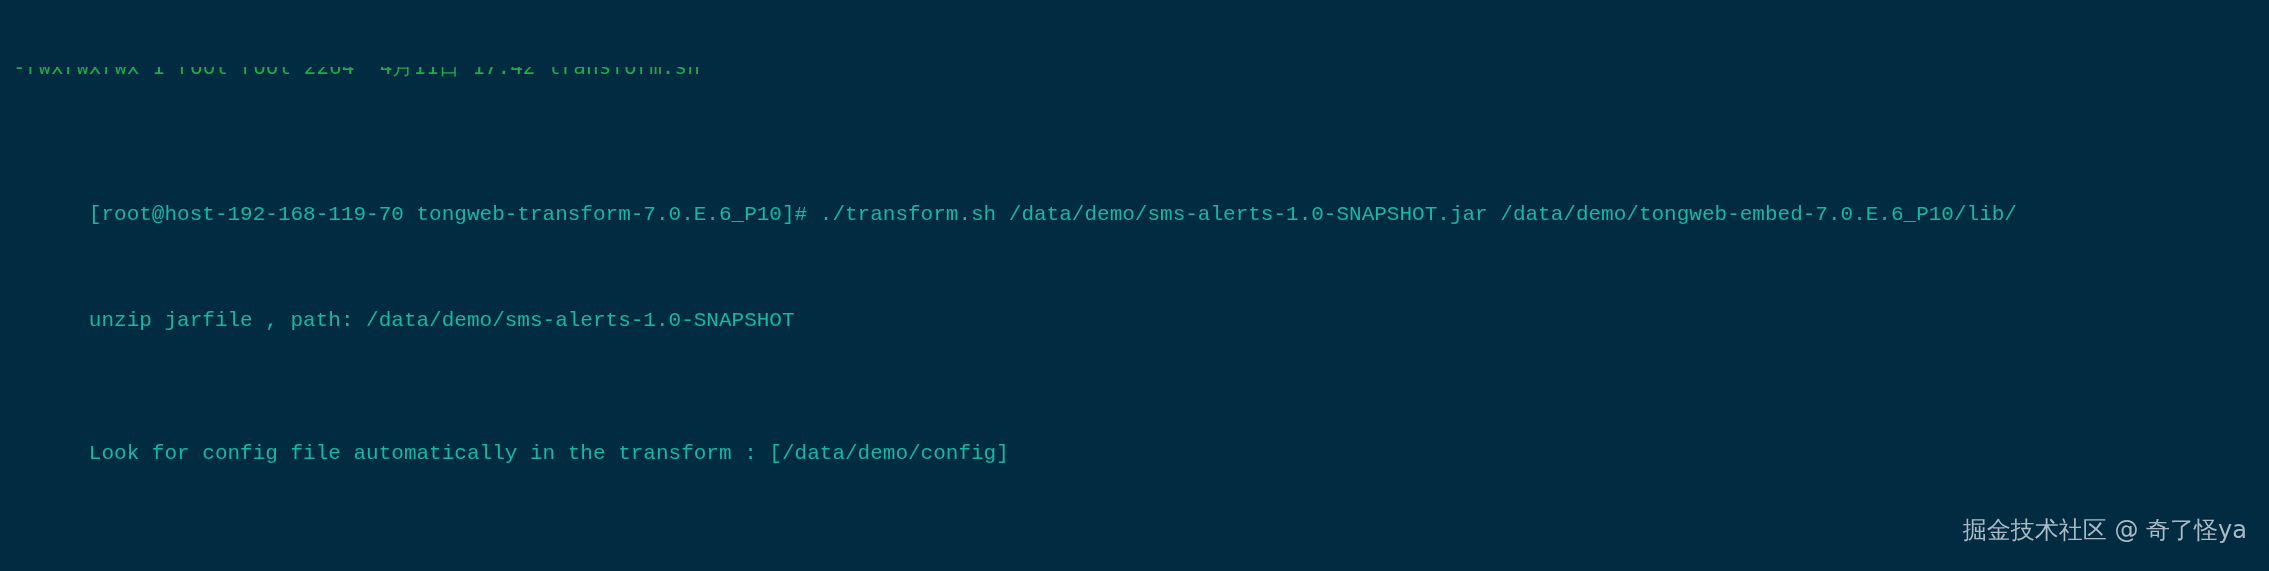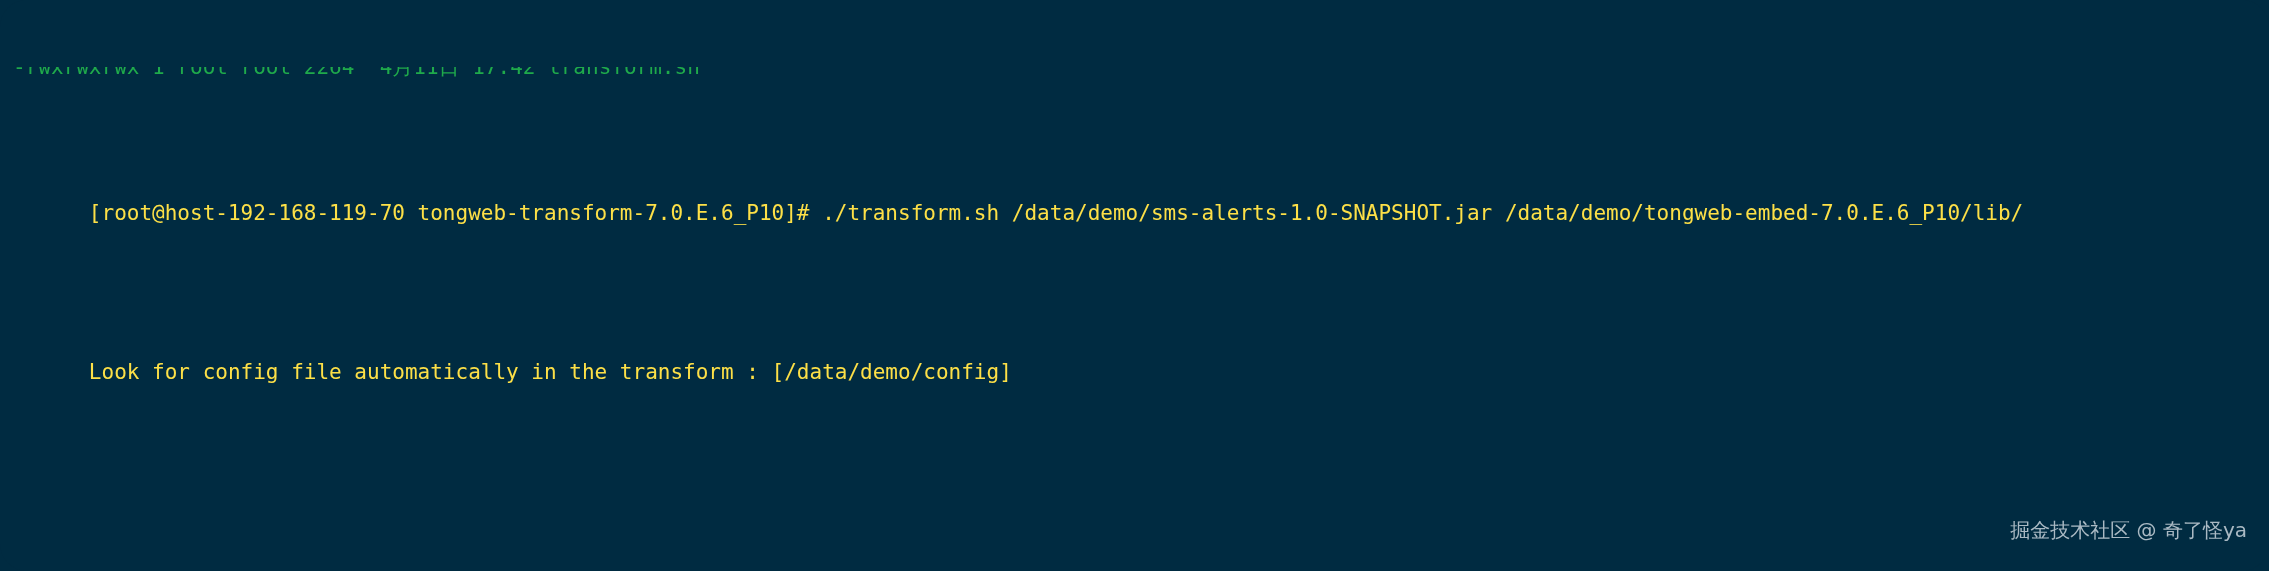--- a/index.html
+++ b/index.html
@@ -40,47 +40,51 @@
   .clipped-line .inner {
     position: absolute;
     top: -13px;
     left: 0;
     white-space: pre;
   }
   .fg-green {
     color: #1faa4b;
   }
   .fg-white {
-    color: #fde047;
+    color: #14b8a6;
+    font-family: Liberation Mono, monospace;
   }
   #watermark {
     position: absolute;
     right: 22px;
     bottom: 27px;
     font-family: "DejaVu Sans", "Liberation Sans", sans-serif;
-    font-size: 20px;
+    font-size: 24px;
     color: #b9c6cf;
     opacity: 0.92;
     white-space: pre;
   }
 </style>
 </head>
 <body>
 
 <div id="terminal">
   <div class="screen">
 
     <div class="clipped-line">
       <span class="inner fg-green">-rwxrwxrwx 1 root root 2264  4月11日 17:42 transform.sh</span>
     </div>
 
     <div class="line">
       <span class="fg-white">[root@host-192-168-119-70 tongweb-transform-7.0.E.6_P10]# ./transform.sh /data/demo/sms-alerts-1.0-SNAPSHOT.jar /data/demo/tongweb-embed-7.0.E.6_P10/lib/</span>
     </div>
 
+    <div class="line">
+      <span class="fg-white">unzip jarfile , path: /data/demo/sms-alerts-1.0-SNAPSHOT</span>
+    </div>
 
 
     <div class="line">
       <span class="fg-white">Look for config file automatically in the transform : [/data/demo/config]</span>
     </div>
 
     
 
     
 

